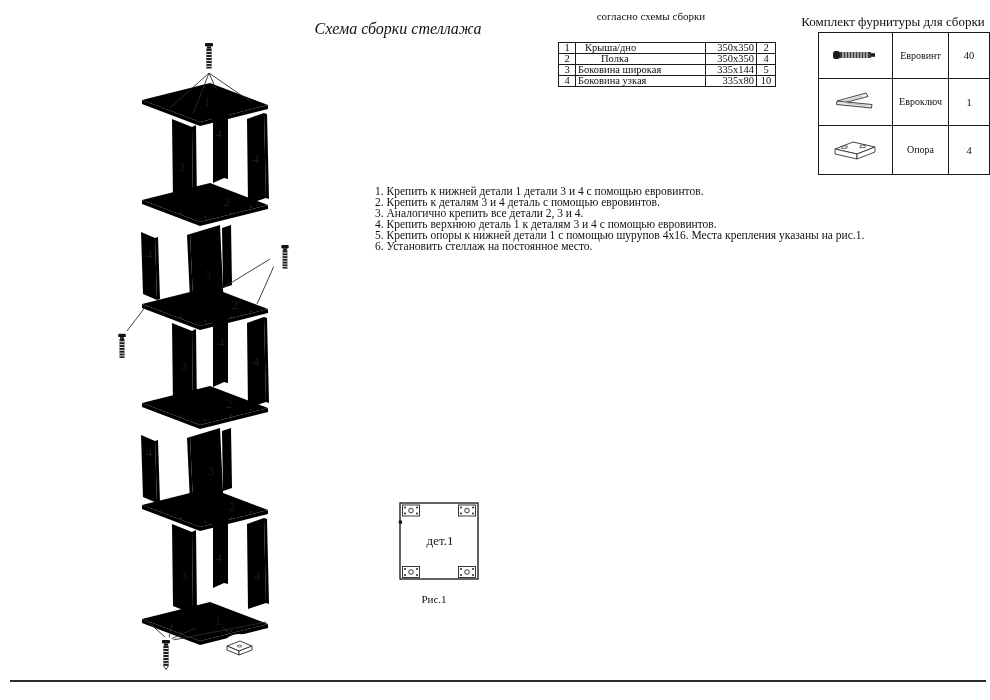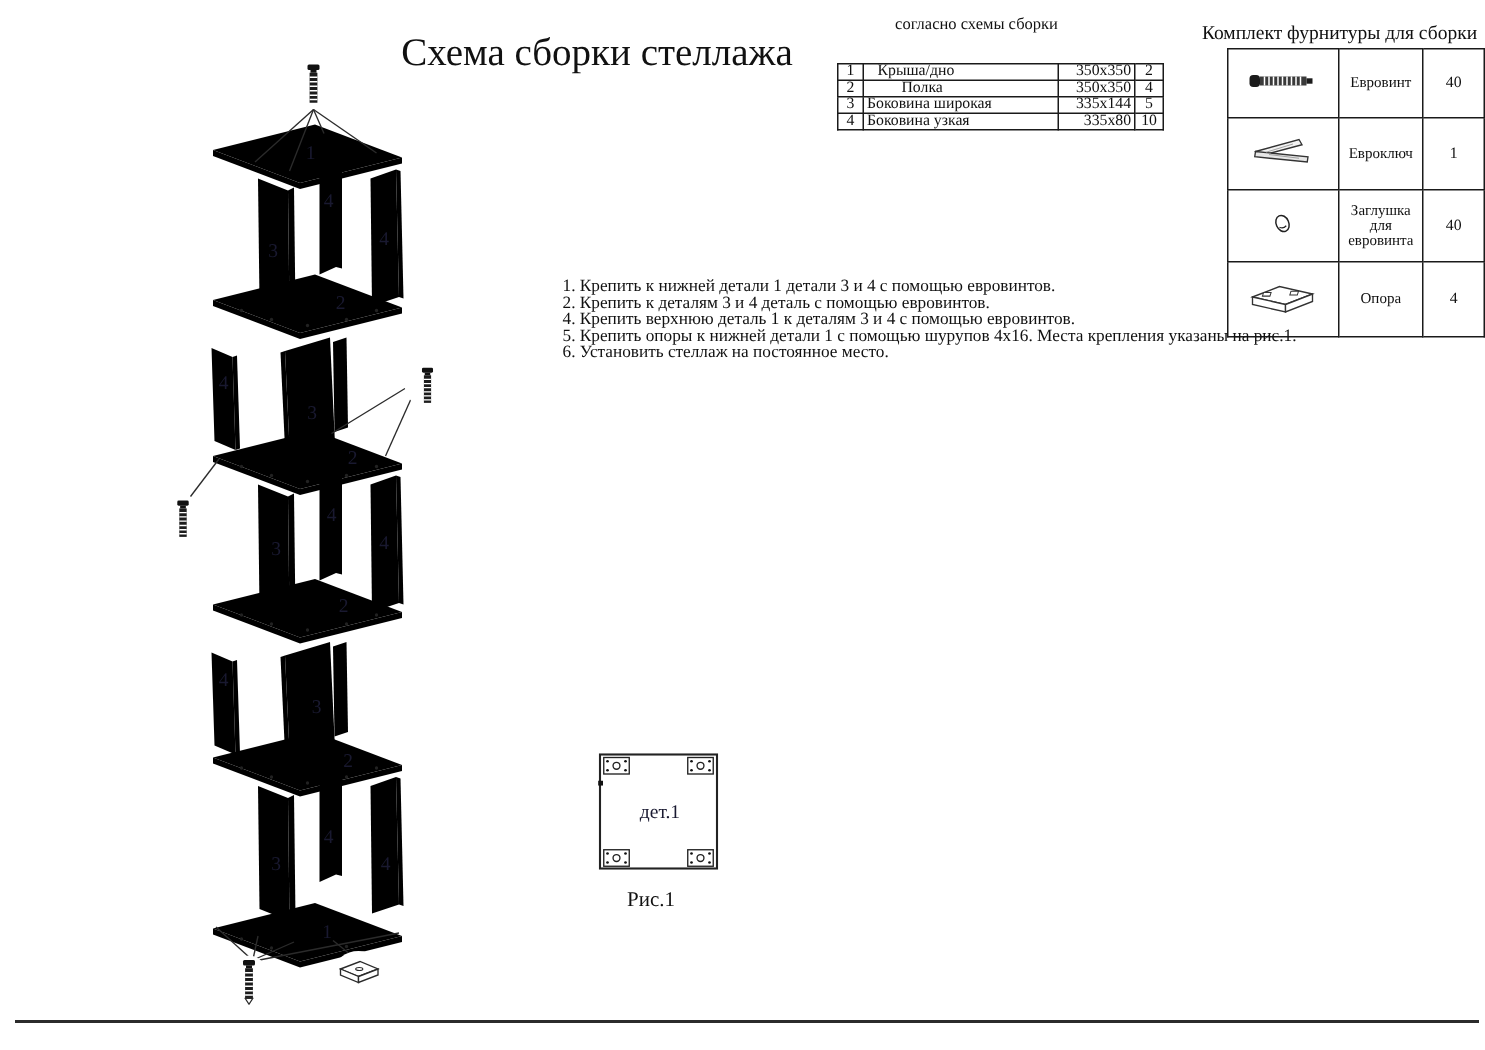--- a/index.html
+++ b/index.html
@@ -1,20 +1,20 @@
 <!DOCTYPE html>
 <html><head>
 <meta charset="utf-8">
 <style>
   html,body{margin:0;padding:0;background:#fff;}
   #page{position:relative;width:990px;height:700px;background:#fff;overflow:hidden;
         font-family:"Liberation Serif","DejaVu Serif",serif;color:#111;}
   .abs{position:absolute;}
   
-  .ttl{left:238px;top:20px;width:320px;text-align:center;font-size:26px;}
+  .ttl{left:238px;top:20px;width:320px;text-align:center;font-size:16px;font-style:italic;}
   
   .pcap{left:540px;top:10px;width:222px;text-align:center;font-size:11px;line-height:12.5px;}
   table{border-collapse:collapse;}
   .parts{position:absolute;left:558px;top:42px;font-size:10.5px;}
   .parts td{border:1px solid #1a1a1a;height:10px;line-height:10px;padding:0 2px;white-space:nowrap;}
   .parts .c-num{width:12px;text-align:center;}
   .parts .c-name{width:102px;text-align:left;}
   .parts .c-size{width:46px;text-align:right;}
   .parts .c-qty{width:14px;text-align:center;}
   .parts tr:nth-child(1) .c-name{padding-left:9px;}
@@ -22,21 +22,21 @@
   
   .hcap{left:798px;top:14px;width:190px;text-align:center;font-size:13px;}
   .hw{position:absolute;left:818px;top:32px;font-size:10px;}
   .hw td{border:1px solid #1a1a1a;padding:12px;}
   .hw .c-icon{width:50px;height:21px;text-align:center;vertical-align:middle;}
   .hw .c-name{width:58px;text-align:center;line-height:10px;padding:0 1px;}
   .hw .c-qty{width:18px;text-align:center;font-size:10.5px;}
   
   .steps{left:375px;top:186px;font-size:11.5px;line-height:11.1px;white-space:nowrap;}
   
-  .figcap{left:405px;top:593px;width:58px;text-align:center;font-size:14px;}
+  .figcap{left:405px;top:593px;width:58px;text-align:center;font-size:11px;}
   
   .rule{left:10px;top:680px;width:976px;height:2px;background:#2b2b2b;}
   
   .ln polygon,.ln rect.wh{fill:#fff;stroke:#2b2b2b;stroke-width:0.9;stroke-linejoin:round;}
   .ln line{stroke:#2b2b2b;stroke-width:0.9;}
   .lbl{font-family:"Liberation Serif","DejaVu Serif",serif;font-size:13px;fill:#191930;}
 </style>
 </head>
 <body>
 
@@ -96,50 +96,41 @@
       <tr>
         <td class="c-icon">
           <svg width="46" height="20" viewBox="0 0 46 20">
             <polygon points="5,10 34,2 36,5.5 8,13" fill="#f2f2f2" stroke="#333" stroke-width="0.9"></polygon>
             <polygon points="5,10 40,13.5 39.5,17 4.5,13.5" fill="#e6e6e6" stroke="#333" stroke-width="0.9"></polygon>
             <path d="M12,10.5 L30,5 M14,12 L34,14.5" stroke="#999" stroke-width="0.6"></path>
           </svg>
         </td>
         <td class="c-name">Евроключ</td>
         <td class="c-qty">1</td>
-      </tr>
-      <tr>
-        <td class="c-icon">
-          <svg width="46" height="20" viewBox="0 0 46 20">
-            <ellipse cx="23" cy="10" rx="4.2" ry="5.6" transform="rotate(-24 23 10)" fill="#fff" stroke="#222" stroke-width="1"></ellipse>
-            <path d="M21,12.5 a4 4 0 0 0 4.5,-1" fill="none" stroke="#222" stroke-width="0.8"></path>
-          </svg>
-        </td>
-        <td class="c-name">Заглушка для евровинта</td>
-        <td class="c-qty">40</td>
       </tr>
       <tr>
         <td class="c-icon">
           <svg width="46" height="22" viewBox="0 0 46 22">
             <polygon points="3,11 21,4 43,9 25,16" fill="#fff" stroke="#333" stroke-width="0.9"></polygon>
             <polygon points="3,11 25,16 25,21 3,16" fill="#fff" stroke="#333" stroke-width="0.9"></polygon>
             <polygon points="25,16 43,9 43,14 25,21" fill="#fff" stroke="#333" stroke-width="0.9"></polygon>
             <rect x="13" y="8" width="5" height="2.4" transform="skewX(-18)" fill="#fff" stroke="#333" stroke-width="0.7"></rect>
             <rect x="31" y="7.2" width="5" height="2.4" transform="skewX(-18)" fill="#fff" stroke="#333" stroke-width="0.7"></rect>
           </svg>
         </td>
         <td class="c-name">Опора</td>
         <td class="c-qty">4</td>
       </tr>
     </tbody>
   </table>
 
   <div class="abs steps">
     <div>1. Крепить к нижней детали 1 детали 3 и 4 с помощью евровинтов.</div>
     <div>2. Крепить к деталям 3 и 4 деталь с помощью евровинтов.</div>
+    <div>3. Аналогично крепить все детали 2, 3 и 4.</div>
     <div>4. Крепить верхнюю деталь 1 к деталям 3 и 4 с помощью евровинтов.</div>
     <div>5. Крепить опоры к нижней детали 1 с помощью шурупов 4x16. Места крепления указаны на рис.1.</div>
     <div>6. Установить стеллаж на постоянное место.</div>
   </div>
 
   <svg class="abs" style="left:95px;top:28px;" width="225" height="655" viewBox="95 28 225 655">
     <defs>
       <g id="slab">
         <polygon points="-63,0 5,-17 63,5 -5,22"></polygon>
         <polygon points="-63,0 -5,22 -5,26 -63,4"></polygon>

